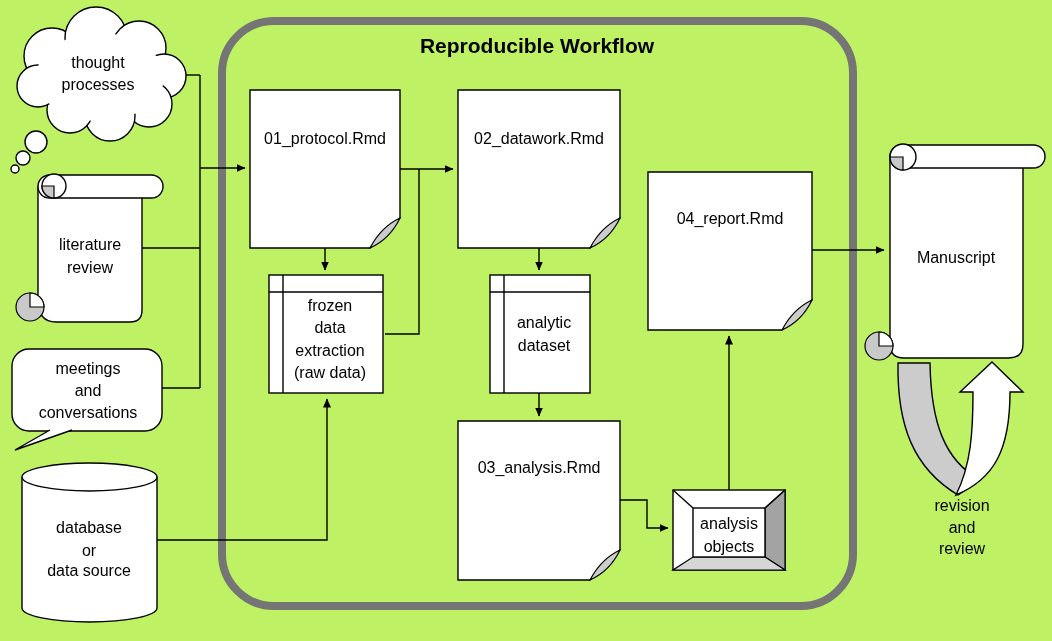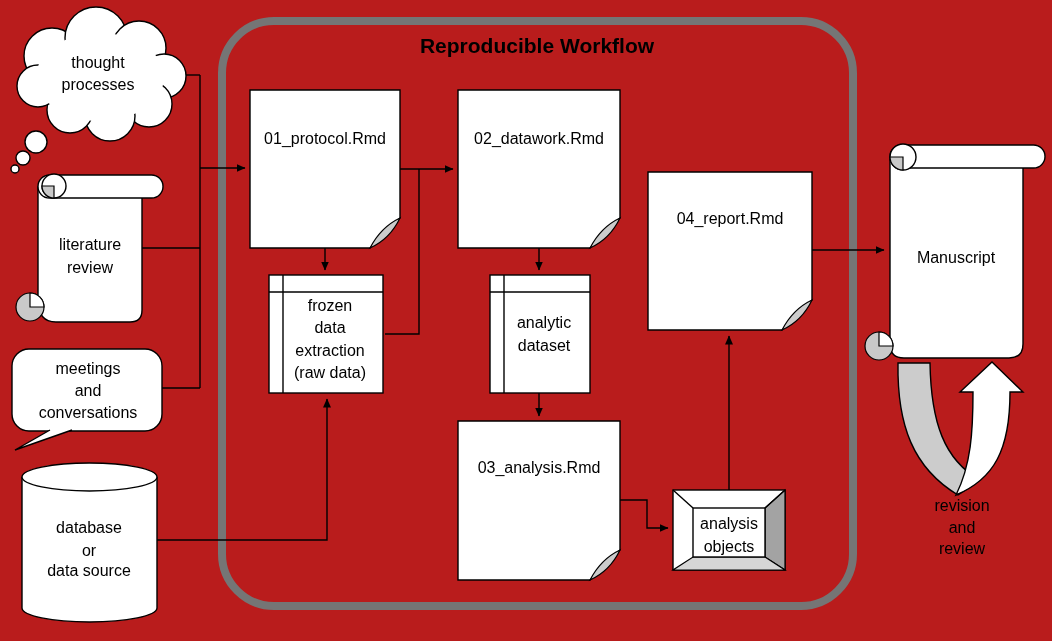--- a/index.html
+++ b/index.html
@@ -1,16 +1,16 @@
 <!DOCTYPE html>
 <html><head>
 <meta charset="utf-8">
 <style>
   html,body{margin:0;padding:0;background:#ffffff;}
-  .stage{position:relative;width:1052px;height:641px;background:#b91c1c;overflow:hidden;}
+  .stage{position:relative;width:1052px;height:641px;background:#bef264;overflow:hidden;}
   .shape{fill:#ffffff;stroke:#000000;stroke-width:1.4;}
   .noline{stroke:none;}
   .conn{stroke:#000000;stroke-width:1.4;fill:none;}
   .lbl{font-family:"Liberation Sans",sans-serif;font-size:16px;fill:#000;text-anchor:middle;}
   .title{font-family:"Liberation Sans",sans-serif;font-size:21px;font-weight:bold;fill:#000;text-anchor:middle;}
 </style>
 </head>
 <body>
 
 <div class="stage">

